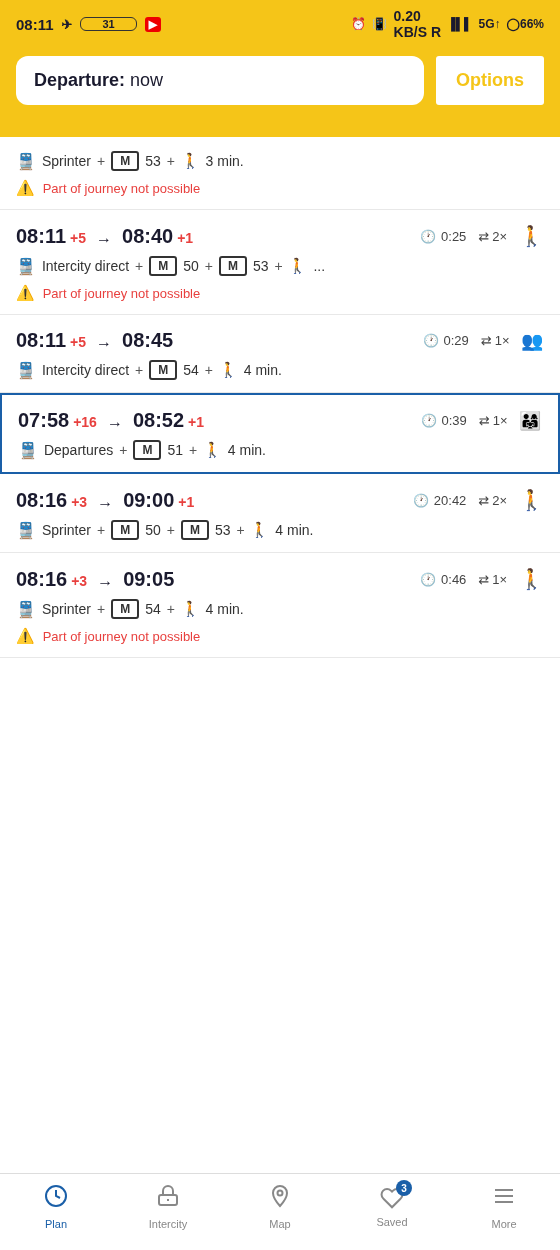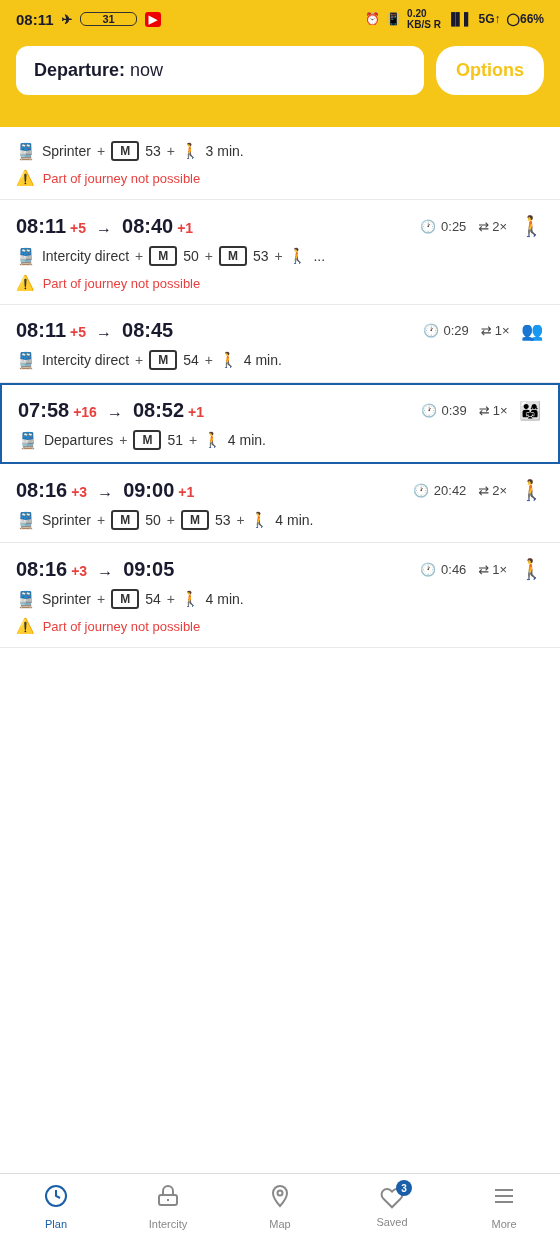--- a/index.html
+++ b/index.html
@@ -40,21 +40,21 @@
       border-radius: 12px;
       padding: 14px 18px;
       font-size: 18px;
       font-weight: 500;
       color: #1a1a2e;
     }
     .departure-box span.label { font-weight: 700; }
     .options-btn {
       background: #fff;
       border: none;
-      border-radius: 20px;
+      border-radius: 3px;
       padding: 14px 20px;
       font-size: 18px;
       font-weight: 700;
       color: #f5c518;
       cursor: pointer;
       white-space: nowrap;
     }
 
     .journey-item {
       border-bottom: 1px solid #e8e8e8;
@@ -208,21 +208,21 @@
 <div class="status-bar">
   <div class="status-left">
     <span style="font-size:15px;font-weight:700;">08:11</span>
     <span>✈</span>
     <span style="border:1.5px solid #333;border-radius:6px;padding:0 21px;font-size:11px;">31</span>
     <span style="background:#e00;color:#fff;border-radius:3px;padding:1px 4px;font-size:11px;">▶</span>
   </div>
   <div class="status-right">
     <span>⏰</span>
     <span>📳</span>
-    <span style="font-size:10px;">0.20<br>KB/S R</span>
+    <span style="font-size:14px;">0.20<br>KB/S R</span>
     <span>▐▌▌</span>
     <span style="font-weight:800;">5G↑</span>
     <span>◯66%</span>
   </div>
 </div>
 
 <div class="header">
   <div class="departure-box">
     <span class="label">Departure:</span>
     <span>now</span>

